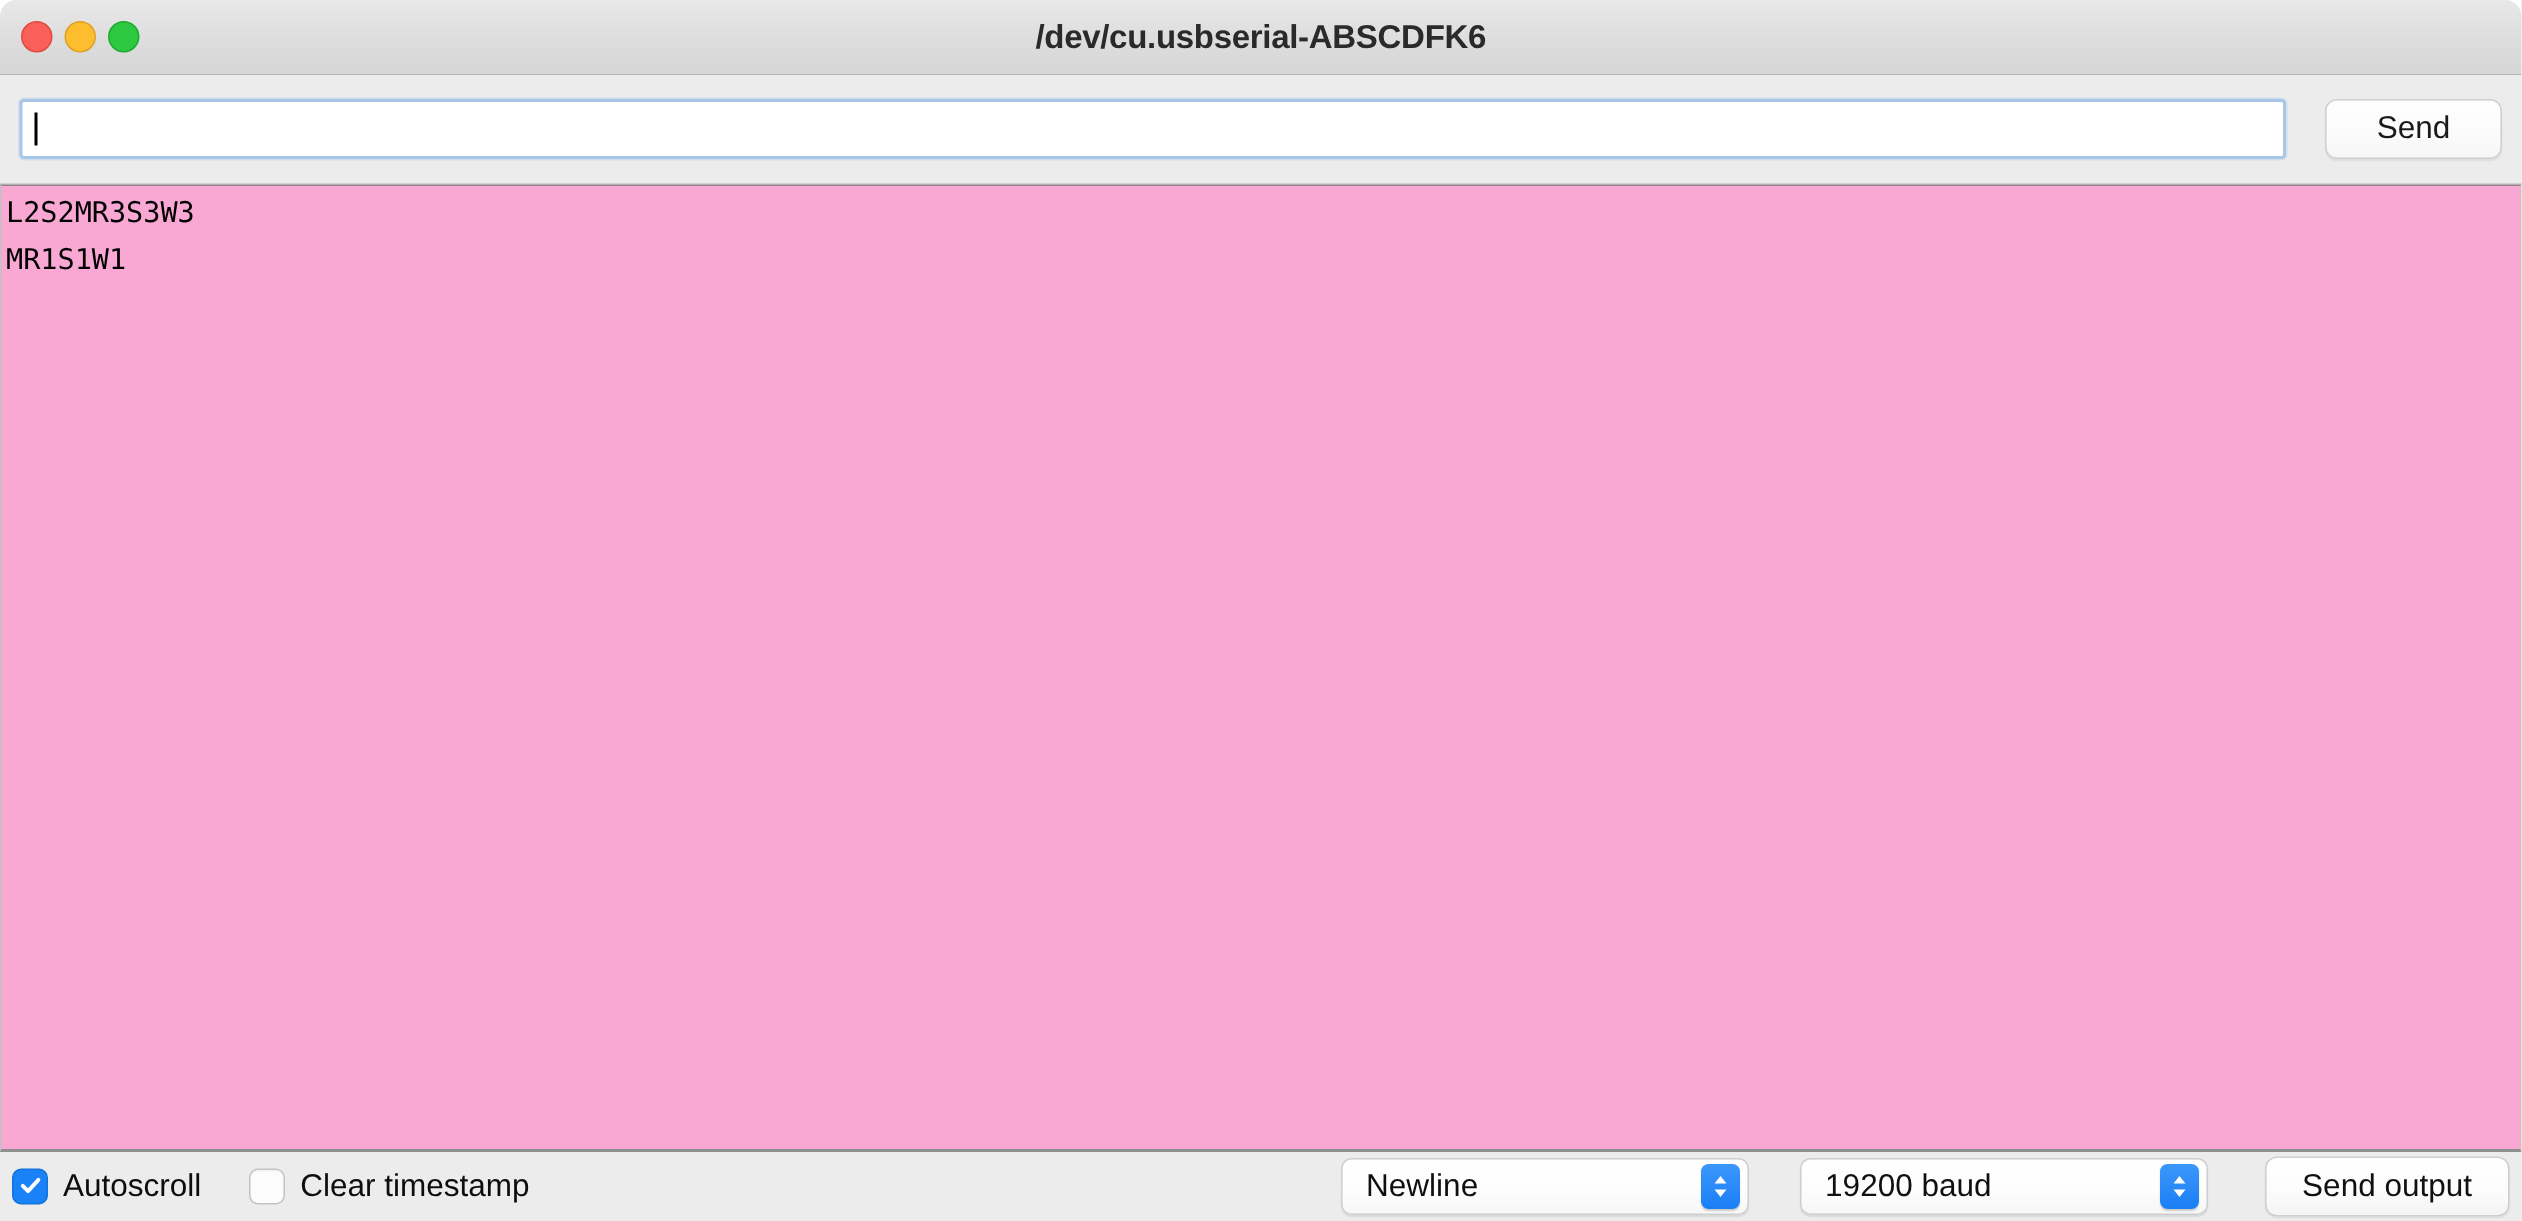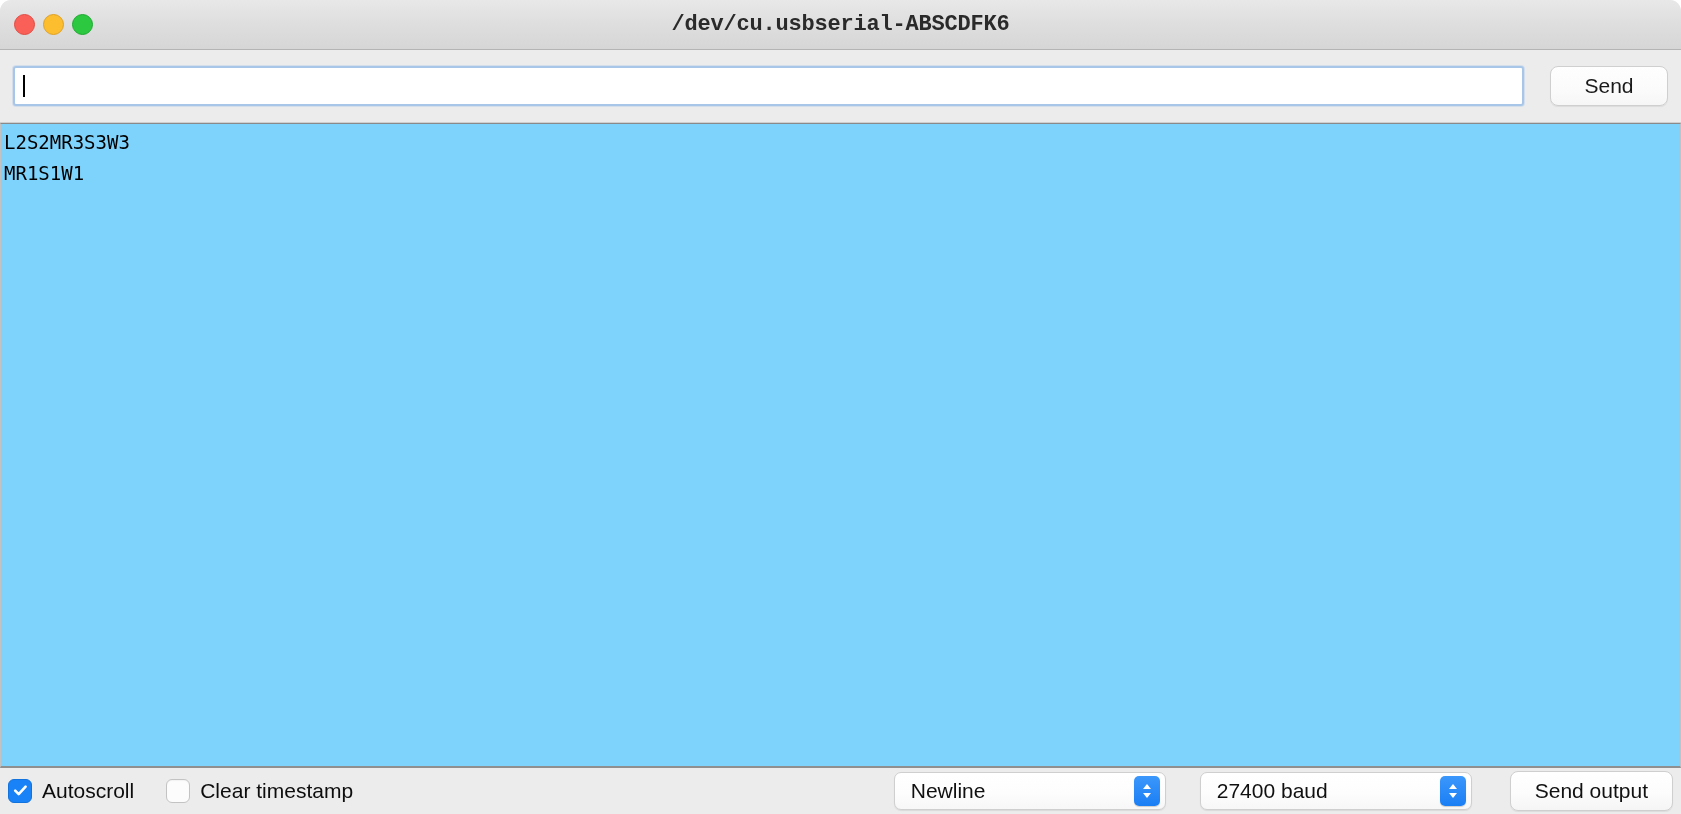--- a/index.html
+++ b/index.html
@@ -56,21 +56,20 @@
 
   .title-text {
     width: 100%;
     text-align: center;
     font-size: 22px;
     font-weight: bold;
     color: #2a2a2a;
     letter-spacing: -0.2px;
     line-height: 49px;
     user-select: none;
-    font-family: Liberation Mono, monospace;
   }
 
   
   .toolbar {
     height: 73px;
     background: #ececec;
     display: flex;
     align-items: center;
     padding: 0 13px;
     box-sizing: border-box;
@@ -122,21 +121,21 @@
     justify-content: center;
     box-sizing: border-box;
     user-select: none;
     cursor: default;
   }
 
   
   .console {
     position: relative;
     height: 645px;
-    background: #7dd3fc;
+    background: #f9a8d4;
     border-top: 1px solid #8a8a8a;
     border-bottom: 2px solid #8f8f8f;
     border-left: 1px solid #c2c2c2;
     border-right: 1px solid #c2c2c2;
     box-sizing: border-box;
     overflow: hidden;
     padding: 3px 0 0 3px;
   }
   .console-lines {
     font-family: "DejaVu Sans Mono", "Liberation Mono", monospace;
@@ -297,21 +296,21 @@
       <span class="popup-label">Newline</span>
       <span class="stepper">
         <svg width="14" height="20" viewBox="0 0 14 20">
           <path d="M7 3 L11 8 L3 8 Z" fill="#ffffff"></path>
           <path d="M7 17 L11 12 L3 12 Z" fill="#ffffff"></path>
         </svg>
       </span>
     </div>
 
     <div class="popup popup-baud">
-      <span class="popup-label">27400 baud</span>
+      <span class="popup-label">19200 baud</span>
       <span class="stepper">
         <svg width="14" height="20" viewBox="0 0 14 20">
           <path d="M7 3 L11 8 L3 8 Z" fill="#ffffff"></path>
           <path d="M7 17 L11 12 L3 12 Z" fill="#ffffff"></path>
         </svg>
       </span>
     </div>
 
     <div class="clear-button">Send output</div>
 

